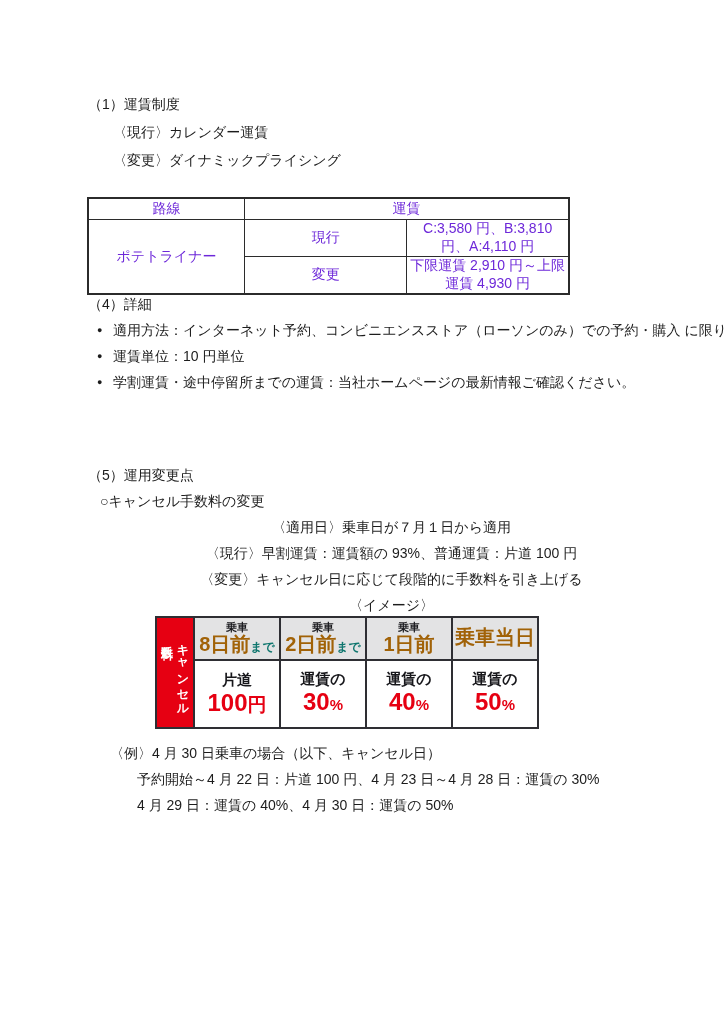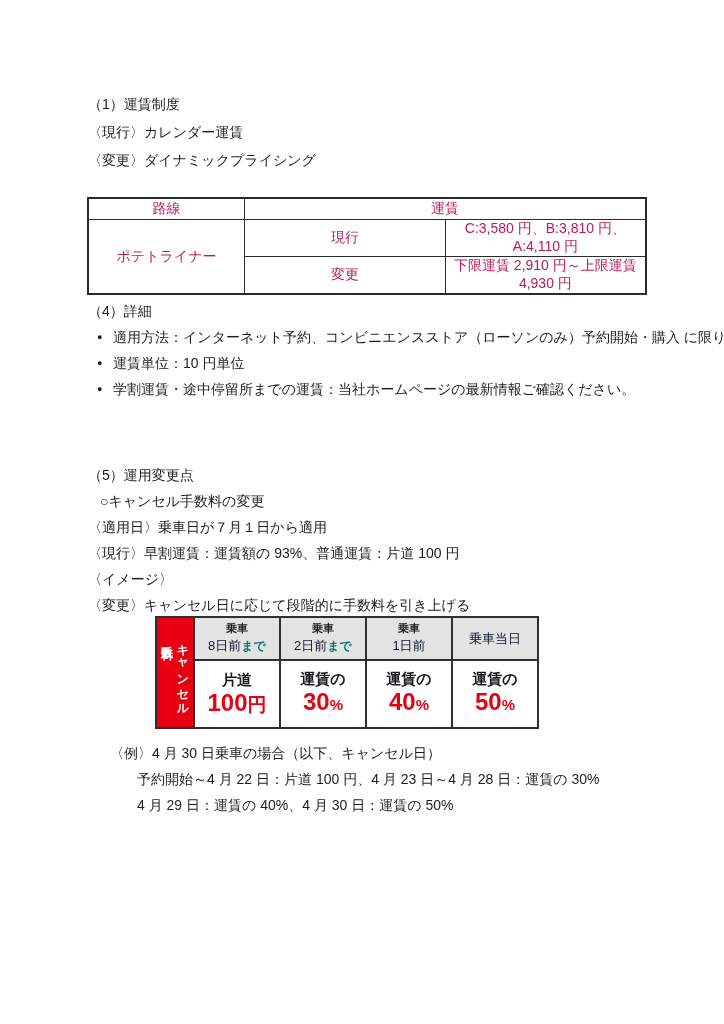--- a/index.html
+++ b/index.html
@@ -6,53 +6,53 @@
   body{
     width:724px;height:1024px;position:relative;overflow:hidden;
     font-family:"Liberation Sans","DejaVu Sans",sans-serif;
     color:#1c1c1c;font-size:14px;
   }
   .page{position:absolute;inset:0;background:#ffffff;}
 
   
   .sec3{position:absolute;left:88px;top:90px;}
   .sec3 .line{line-height:28px;white-space:nowrap;}
-  .sec3 .sub{}
+  .sec3 .sub{margin-left:25px;}
 
   
   .fare-table{
-    position:absolute;left:87px;top:197px;width:560px;
+    position:absolute;left:87px;top:197px;width:483px;
     border-collapse:collapse;table-layout:fixed;
-    font-size:14px;color:#be185d;
+    font-size:14px;color:#6d28d9;
   }
   .fare-table th,.fare-table td{
     border:1px solid #2b2b2b;text-align:center;vertical-align:middle;
     padding:0;font-weight:normal;
   }
   .fare-table{border:2px solid #2b2b2b;}
   .fare-table .hrow th{height:20px;}
   .fare-table .drow td{height:24px;}
   .col-route{width:155px;}
   .col-kind{width:50px;}
 
   
-  .sec4{position:absolute;left:88px;top:298px;width:580px;}
+  .sec4{position:absolute;left:88px;top:291px;width:580px;}
   .sec4 .heading{line-height:26px;}
   .bullet-row{display:flex;align-items:flex-start;line-height:26px;}
   .bullet-marker{width:25px;flex:none;font-size:9px;line-height:26px;text-align:left;padding-left:9px;box-sizing:border-box;}
   .bullet-label{flex:none;white-space:nowrap;}
   .bullet-lines{flex:none;}
   .bullet-lines .bl{line-height:25px;white-space:nowrap;}
   .bullet-text{white-space:nowrap;}
 
   
   .sec5{position:absolute;left:88px;top:462px;width:580px;}
   .sec5 .heading{line-height:26px;}
   .sec5 .circle-line{line-height:26px;margin-left:12px;white-space:nowrap;}
-  .sec5 .bracket-line{line-height:26px;white-space:nowrap;}
+  .sec5 .bracket-line{line-height:26px;margin-left:27px;white-space:nowrap;text-align:center;}
 
   
   .ctab{
     position:absolute;left:155px;top:616px;
     display:flex;border:2px solid #2e2e33;background:#ffffff;
   }
   .ctab-side{
     width:36px;flex:none;background:#e60012;
     display:flex;align-items:center;justify-content:center;
   }
@@ -62,21 +62,21 @@
     letter-spacing:1px;
   }
   .ctab-side-text span{display:block;}
   .ctab-col{width:84px;flex:none;border-left:2px solid #2e2e33;display:flex;flex-direction:column;}
   .ctab-head{
     height:41px;background:#e3e3e4;border-bottom:2px solid #2e2e33;
     display:flex;flex-direction:column;align-items:center;justify-content:center;
   }
   .head-top{font-size:11px;font-weight:700;line-height:13px;color:#1b1b1f;}
   .head-main-wrap{line-height:20px;white-space:nowrap;}
-  .head-main{font-size:13px;font-weight:400;color:#0f172a;}
+  .head-main{font-size:20px;font-weight:700;color:#a16207;}
   .head-suffix{font-size:12px;font-weight:700;color:#0f766e;}
   .ctab-val{
     height:66px;background:#ffffff;
     display:flex;flex-direction:column;align-items:center;justify-content:center;
   }
   .val-top{font-size:15px;font-weight:700;line-height:19px;color:#17171b;}
   .val-main{color:#e60012;font-weight:800;font-size:24px;line-height:28px;white-space:nowrap;}
   .val-unit{font-size:15px;font-weight:800;}
   .unit-yen{font-size:19px;}
 
@@ -114,21 +114,21 @@
     </tbody>
   </table>
 
   <div class="sec4">
     <div class="heading">（4）詳細</div>
 
     <div class="bullet-row">
       <span class="bullet-marker">●</span>
       <span class="bullet-label">適用方法：</span>
       <span class="bullet-lines">
-        <span class="bl">インターネット予約、コンビニエンスストア（ローソンのみ）予約開始・購入</span>
+        <span class="bl">インターネット予約、コンビニエンスストア（ローソンのみ）での予約・購入</span>
         <span class="bl">に限ります。</span>
         
       </span>
     </div>
 
     <div class="bullet-row">
       <span class="bullet-marker">●</span>
       <span class="bullet-text">運賃単位：10 円単位</span>
     </div>
 
@@ -136,22 +136,22 @@
       <span class="bullet-marker">●</span>
       <span class="bullet-text">学割運賃・途中停留所までの運賃：当社ホームページの最新情報ご確認ください。</span>
     </div>
   </div>
 
   <div class="sec5">
     <div class="heading">（5）運用変更点</div>
     <div class="circle-line">○キャンセル手数料の変更</div>
     <div class="bracket-line">〈適用日〉乗車日が７月１日から適用</div>
     <div class="bracket-line">〈現行〉早割運賃：運賃額の 93%、普通運賃：片道 100 円</div>
+    <div class="bracket-line">〈変更〉キャンセル日に応じて段階的に手数料を引き上げる</div>
     <div class="bracket-line">〈イメージ〉</div>
-    <div class="bracket-line">〈変更〉キャンセル日に応じて段階的に手数料を引き上げる</div>
   </div>
 
   <div class="ctab">
     <div class="ctab-side">
       <div class="ctab-side-text">
         <span>キャンセル</span>
         <span>手数料</span>
       </div>
     </div>
 

